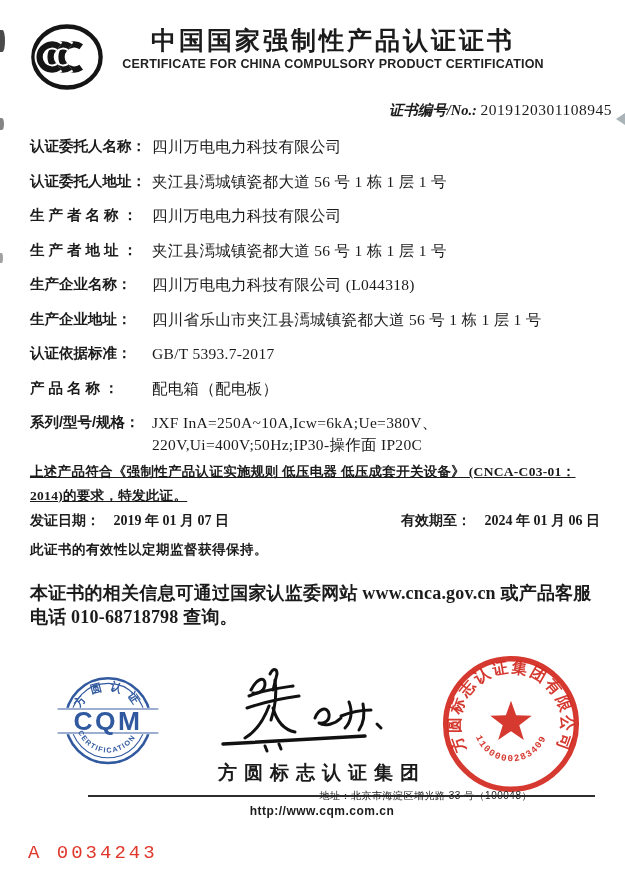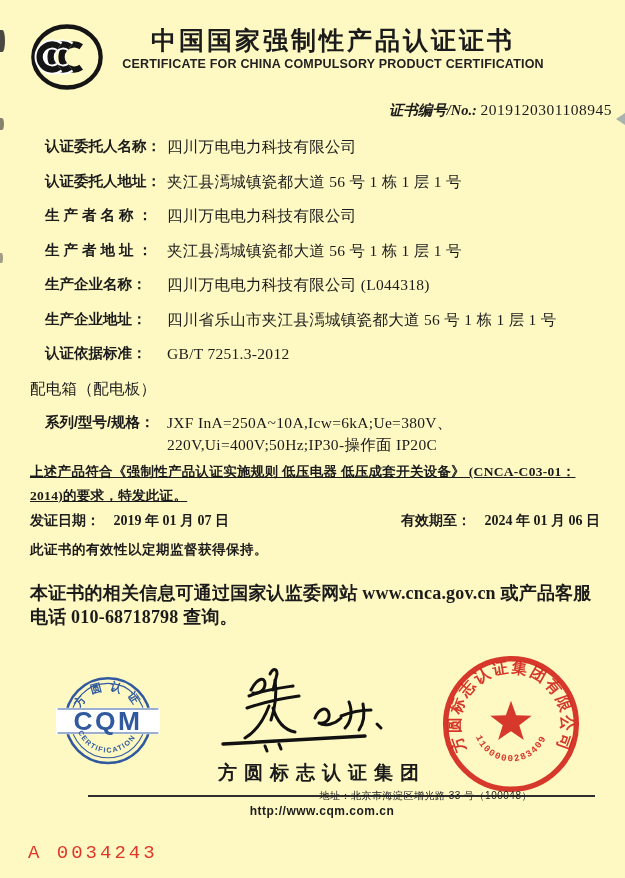--- a/index.html
+++ b/index.html
@@ -1,35 +1,35 @@
 <!DOCTYPE html>
 <html><head>
 <meta charset="utf-8">
 <style>
   html,body{margin:0;padding:0;}
   body{background:#e8e8e8;font-family:"Liberation Serif", serif;}
   .page{
     position:relative;width:625px;height:878px;margin:0 auto;
-    background:#fef9c3;color:#1b1b1b;overflow:hidden;
+    background:#ffffff;color:#1b1b1b;overflow:hidden;
     box-shadow:0 0 4px rgba(0,0,0,.25);
   }
   
   .ccc-logo{position:absolute;left:27px;top:21px;width:80px;height:72px;}
   .title-block{position:absolute;left:108px;top:24px;width:450px;text-align:center;}
   .title-cn{font-size:25px;font-weight:bold;letter-spacing:3px;font-family:"Liberation Serif", serif;}
   .title-en{font-size:12.5px;font-weight:600;letter-spacing:.2px;
             font-family:"Liberation Sans", sans-serif;color:#222;}
   .cert-no{position:absolute;top:101px;right:13px;font-size:14.5px;}
   .cert-no .lbl{font-weight:bold;font-style:italic;}
   .cert-no .num{font-size:15.5px;letter-spacing:.5px;}
   
   .fields{position:absolute;left:30px;top:136px;width:575px;}
   .field-row{display:flex;margin-bottom:13px;line-height:21.5px;}
   .flabel{flex:0 0 122px;font-weight:bold;font-size:14.5px;
-          font-family:"Liberation Sans", sans-serif;white-space:pre;margin-left:15px;}
+          font-family:"Liberation Sans", sans-serif;white-space:pre;}
   .fvalue{flex:1;font-size:15.5px;letter-spacing:.3px;}
   
   .statement{position:absolute;left:30px;top:460px;width:566px;font-size:13.5px;
              font-weight:600;line-height:24px;letter-spacing:.3px;text-decoration:underline;}
   .dates-row{position:absolute;left:30px;top:512px;right:25px;display:flex;
              justify-content:space-between;font-size:14px;}
   .dates-row .dlbl{font-weight:bold;font-family:Liberation Serif, serif;margin-right:10px;}
   .dates-row .dval{font-weight:600;}
   .validity-note{position:absolute;left:30px;top:541px;font-size:13.5px;font-weight:600;letter-spacing:.5px;}
   .info-note{position:absolute;left:30px;top:581px;width:575px;font-size:18px;font-weight:600;letter-spacing:.2px;}
@@ -100,23 +100,24 @@
     <div class="field-row">
       <span class="flabel">生产企业名称：</span>
       <span class="fvalue">四川万电电力科技有限公司 (L044318)</span>
     </div>
     <div class="field-row">
       <span class="flabel">生产企业地址：</span>
       <span class="fvalue">四川省乐山市夹江县漹城镇瓷都大道 56 号 1 栋 1 层 1 号</span>
     </div>
     <div class="field-row">
       <span class="flabel">认证依据标准：</span>
-      <span class="fvalue">GB/T 7251.3-2012</span>
-    </div>
-    <div class="field-row">
+      <span class="fvalue">GB/T 5393.7-2017</span>
+    </div>
+    <div class="field-row">
+      <span class="flabel">产 品 名 称 ：</span>
       <span class="fvalue">配电箱（配电板）</span>
     </div>
     <div class="field-row">
       <span class="flabel">系列/型号/规格：</span>
       <span class="fvalue">JXF InA=250A~10A,Icw=6kA;Ue=380V、220V,Ui=400V;50Hz;IP30-操作面 IP20C</span>
     </div>
   </div>
 
   <div class="statement">上述产品符合《强制性产品认证实施规则 低压电器 低压成套开关设备》 (CNCA-C03-01：2014)的要求，特发此证。</div>
 

